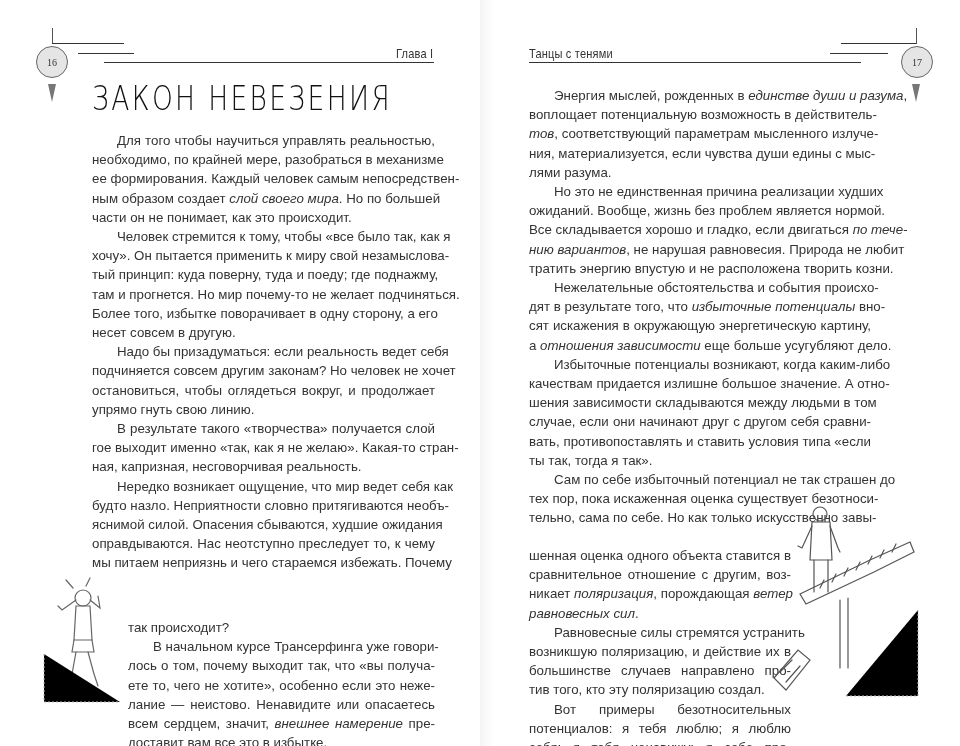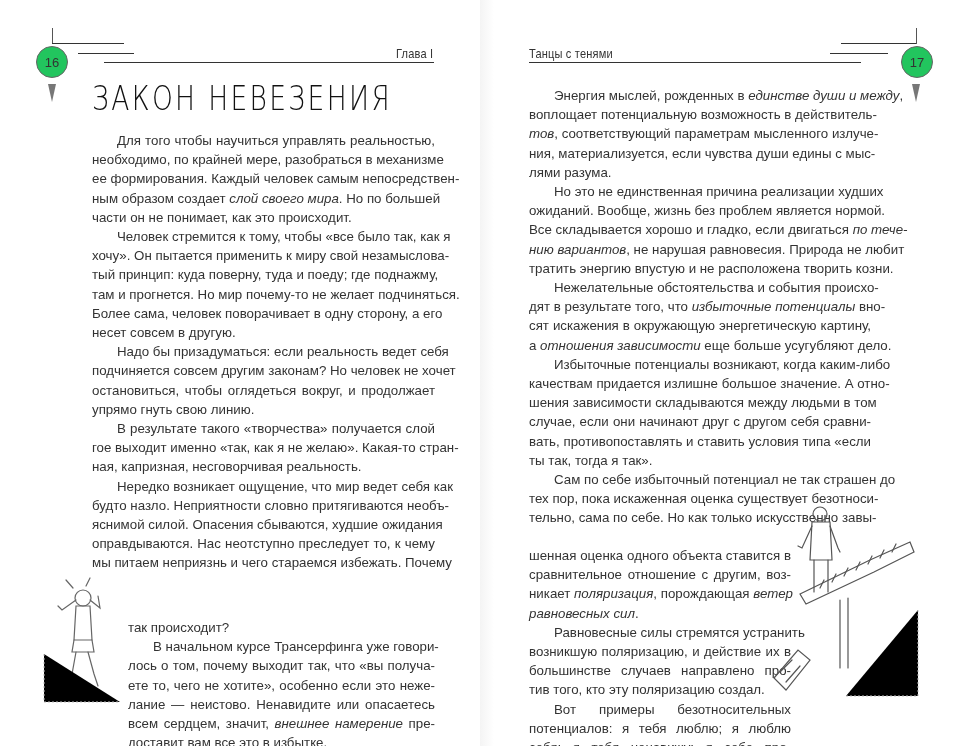--- a/index.html
+++ b/index.html
@@ -22,23 +22,24 @@
     transform: scaleX(0.85); transform-origin: left top;
   }
   .page-left .running-head { left: 396px; }
   .page-right .running-head { left: 49px; }
 
   .rule { position: absolute; height: 1px; background: #333; }
 
   .page-num-circle {
     position: absolute; width: 30px; height: 30px;
     border: 1px solid #666; border-radius: 50%;
-    font-size: 13px; color: #333;
+    font-size: 10px; color: #333;
     display: flex; align-items: center; justify-content: center;
-    background: #22c55e;
+    background: #e5e5e5;
+    font-family: Liberation Serif, serif;
   }
   .pendulum-line { position: absolute; width: 1px; background: #555; }
   .pendulum-tip {
     position: absolute; width: 0; height: 0;
     border-left: 4px solid transparent; border-right: 4px solid transparent;
     border-top: 18px solid #777;
   }
 
   .chapter-title {
     position: absolute; left: 92px; top: 78px;
@@ -81,21 +82,21 @@
     <div class="text-block" id="left-text" style="left:92px;top:131px;width:343px;">
         <span class="line indent">Для того чтобы научиться управлять реальностью,</span>
         <span class="line">необходимо, по крайней мере, разобраться в механизме</span>
         <span class="line">ее формирования. Каждый человек самым непосредствен-</span>
         <span class="line">ным образом создает <em>слой своего мира</em>. Но по большей</span>
         <span class="line last">части он не понимает, как это происходит.</span>
         <span class="line indent">Человек стремится к тому, чтобы «все было так, как я</span>
         <span class="line">хочу». Он пытается применить к миру свой незамыслова-</span>
         <span class="line">тый принцип: куда поверну, туда и поеду; где поднажму,</span>
         <span class="line">там и прогнется. Но мир почему-то не желает подчиняться.</span>
-        <span class="line">Более сама, человек поворачивает в одну сторону, а его</span>
+        <span class="line">Более того, избытке поворачивает в одну сторону, а его</span>
         <span class="line last">несет совсем в другую.</span>
         <span class="line indent">Надо бы призадуматься: если реальность ведет себя</span>
         <span class="line">подчиняется совсем другим законам? Но человек не хочет</span>
         <span class="line">остановиться, чтобы оглядеться вокруг, и продолжает</span>
         <span class="line last">упрямо гнуть свою линию.</span>
         <span class="line indent">В результате такого «творчества» получается слой</span>
         <span class="line">гое выходит именно «так, как я не желаю». Какая-то стран-</span>
         <span class="line last">ная, капризная, несговорчивая реальность.</span>
         <span class="line indent">Нередко возникает ощущение, что мир ведет себя как</span>
         <span class="line">будто назло. Неприятности словно притягиваются необъ-</span>
@@ -131,21 +132,21 @@
   <div class="page page-right">
     <div class="running-head">Танцы с тенями</div>
     <div class="rule" style="left:49px;top:62px;width:332px;"></div>
     <div class="rule" style="left:350px;top:53px;width:58px;"></div>
     <div class="rule" style="left:361px;top:43px;width:76px;"></div>
     <div class="pendulum-line" style="left:436px;top:28px;height:16px;"></div>
     <div class="page-num-circle" style="left:421px;top:46px;">17</div>
     <div class="pendulum-tip" style="left:432px;top:84px;"></div>
 
     <div class="text-block" id="right-text" style="left:49px;top:86px;width:342px;">
-        <span class="line indent">Энергия мыслей, рожденных в <em>единстве души и между</em>,</span>
+        <span class="line indent">Энергия мыслей, рожденных в <em>единстве души и разума</em>,</span>
         <span class="line">воплощает потенциальную возможность в действитель-</span>
         <span class="line"><em>тов</em>, соответствующий параметрам мысленного излуче-</span>
         <span class="line">ния, материализуется, если чувства души едины с мыс-</span>
         <span class="line last">лями разума.</span>
         <span class="line indent">Но это не единственная причина реализации худших</span>
         <span class="line">ожиданий. Вообще, жизнь без проблем является нормой.</span>
         <span class="line">Все складывается хорошо и гладко, если двигаться <em>по тече-</em></span>
         <span class="line"><em>нию вариантов</em>, не нарушая равновесия. Природа не любит</span>
         <span class="line">тратить энергию впустую и не расположена творить козни.</span>
         <span class="line indent">Нежелательные обстоятельства и события происхо-</span>

